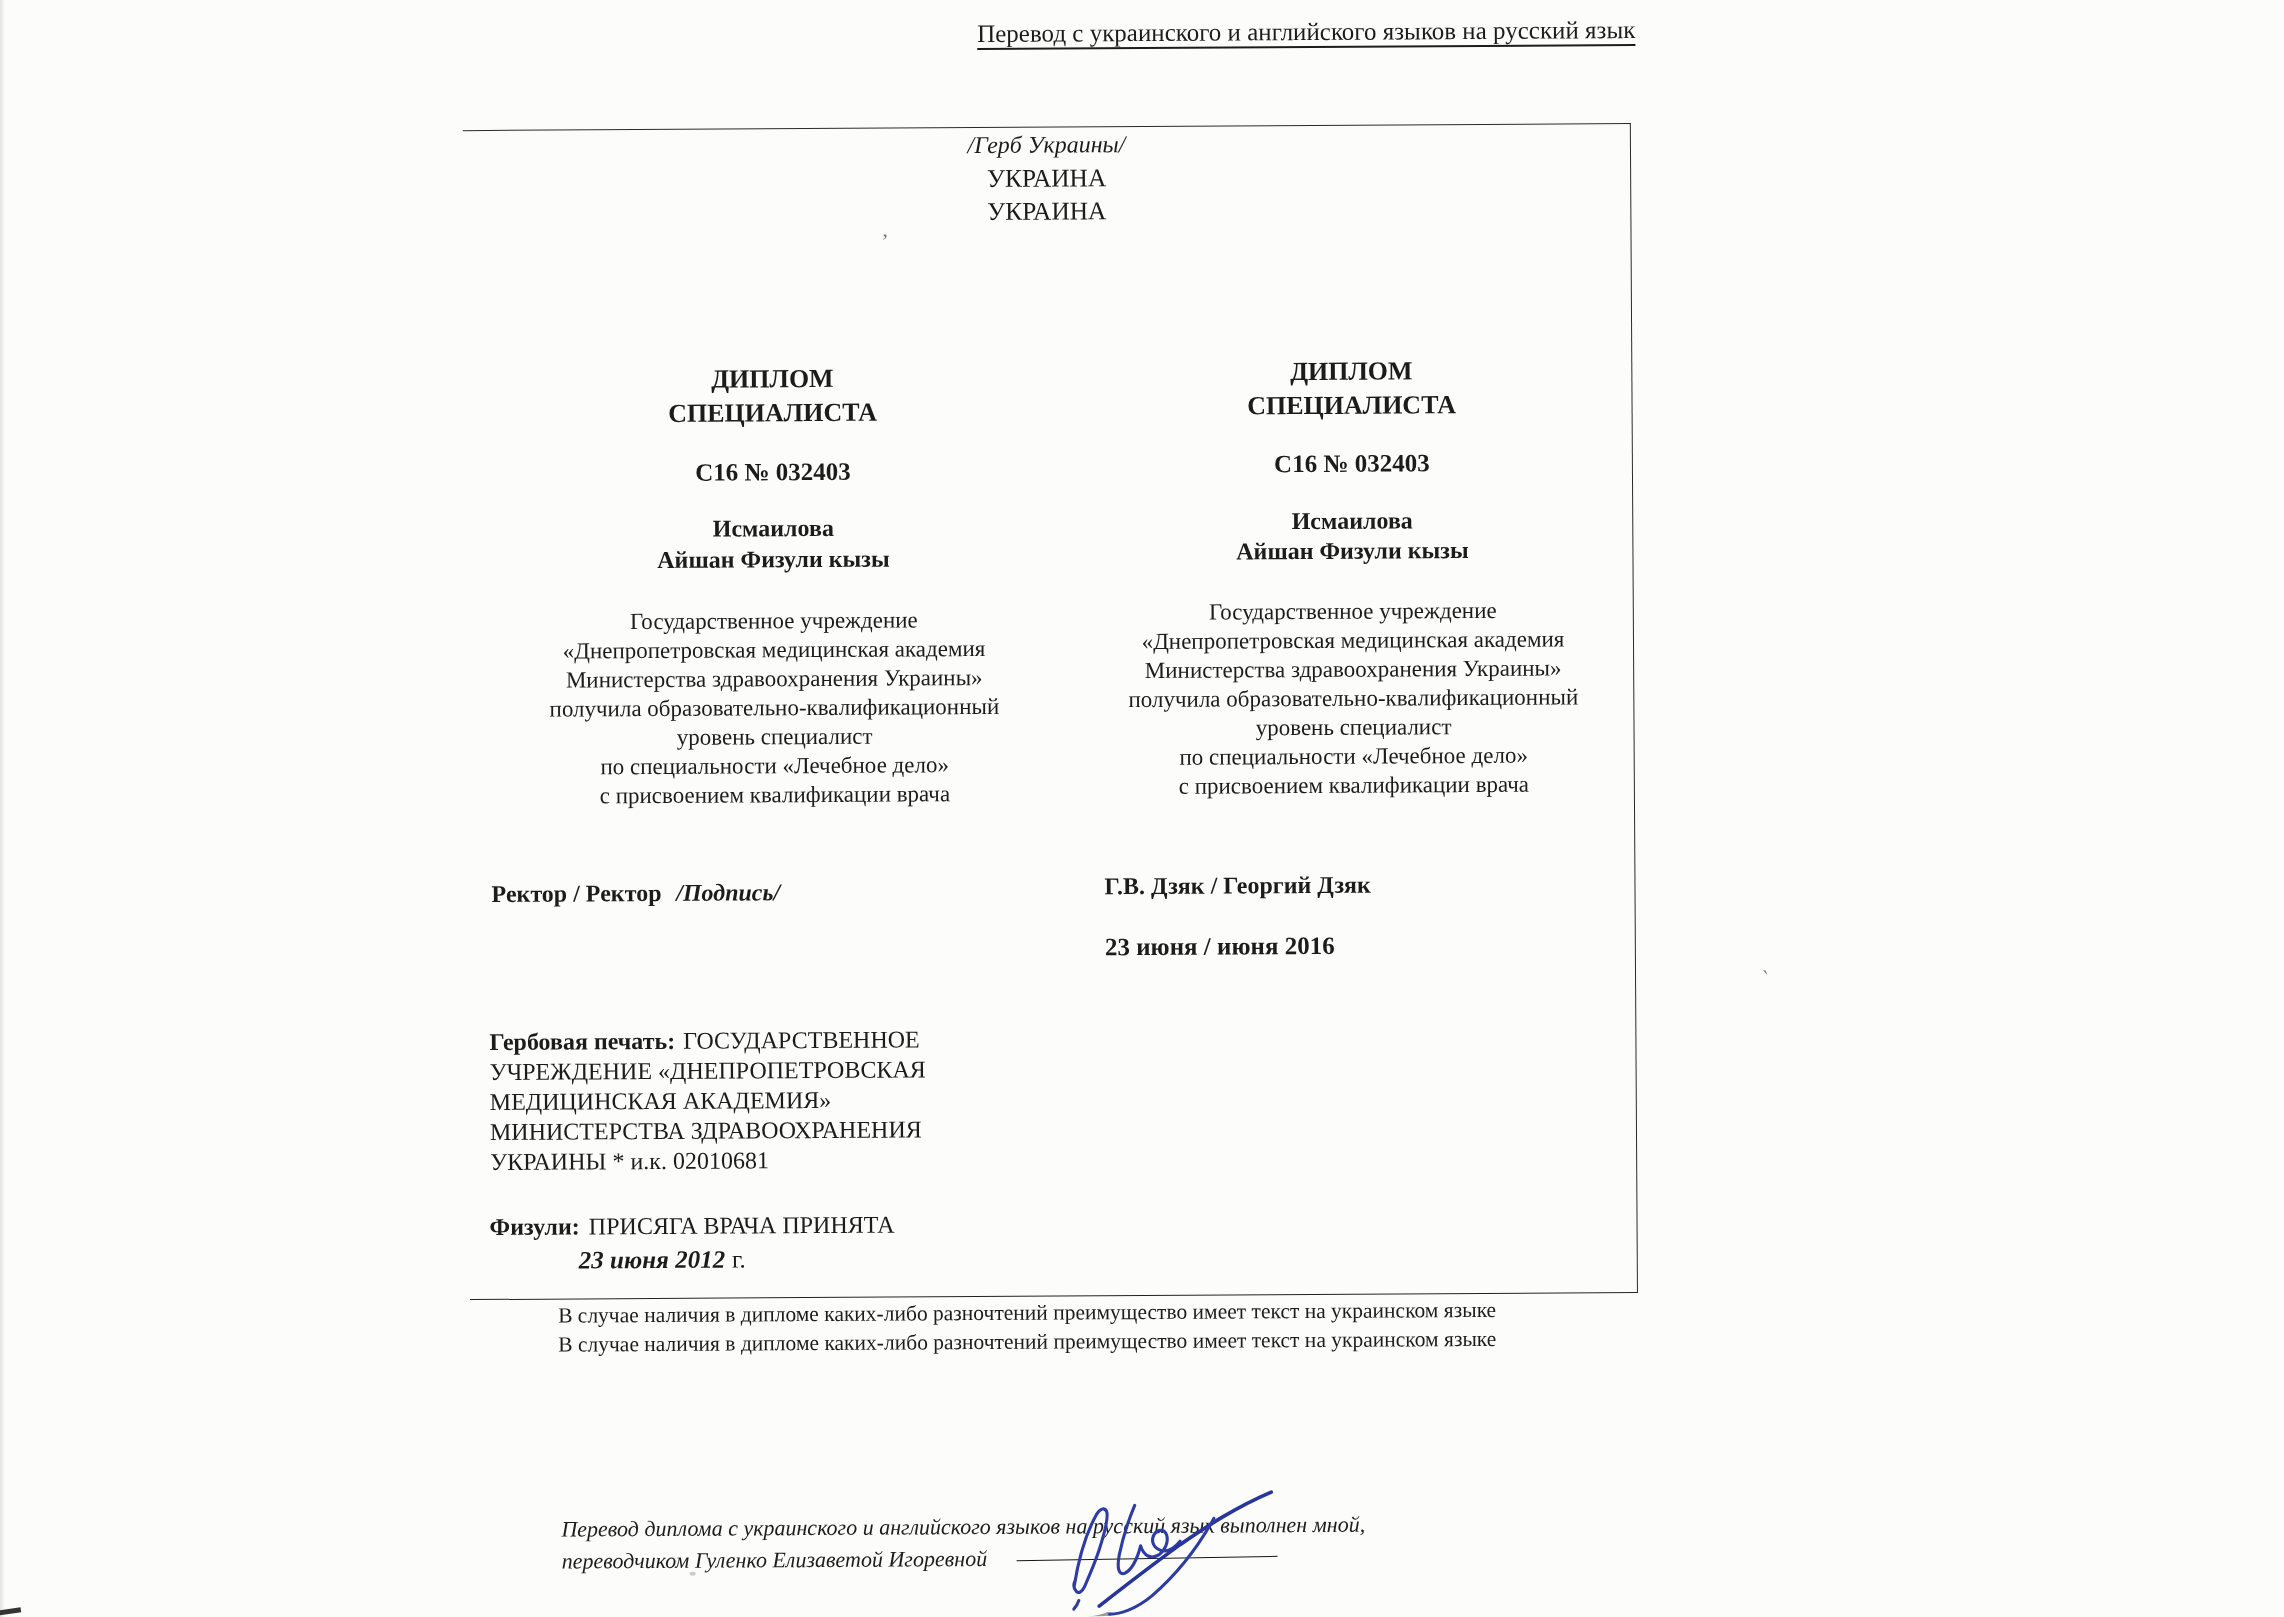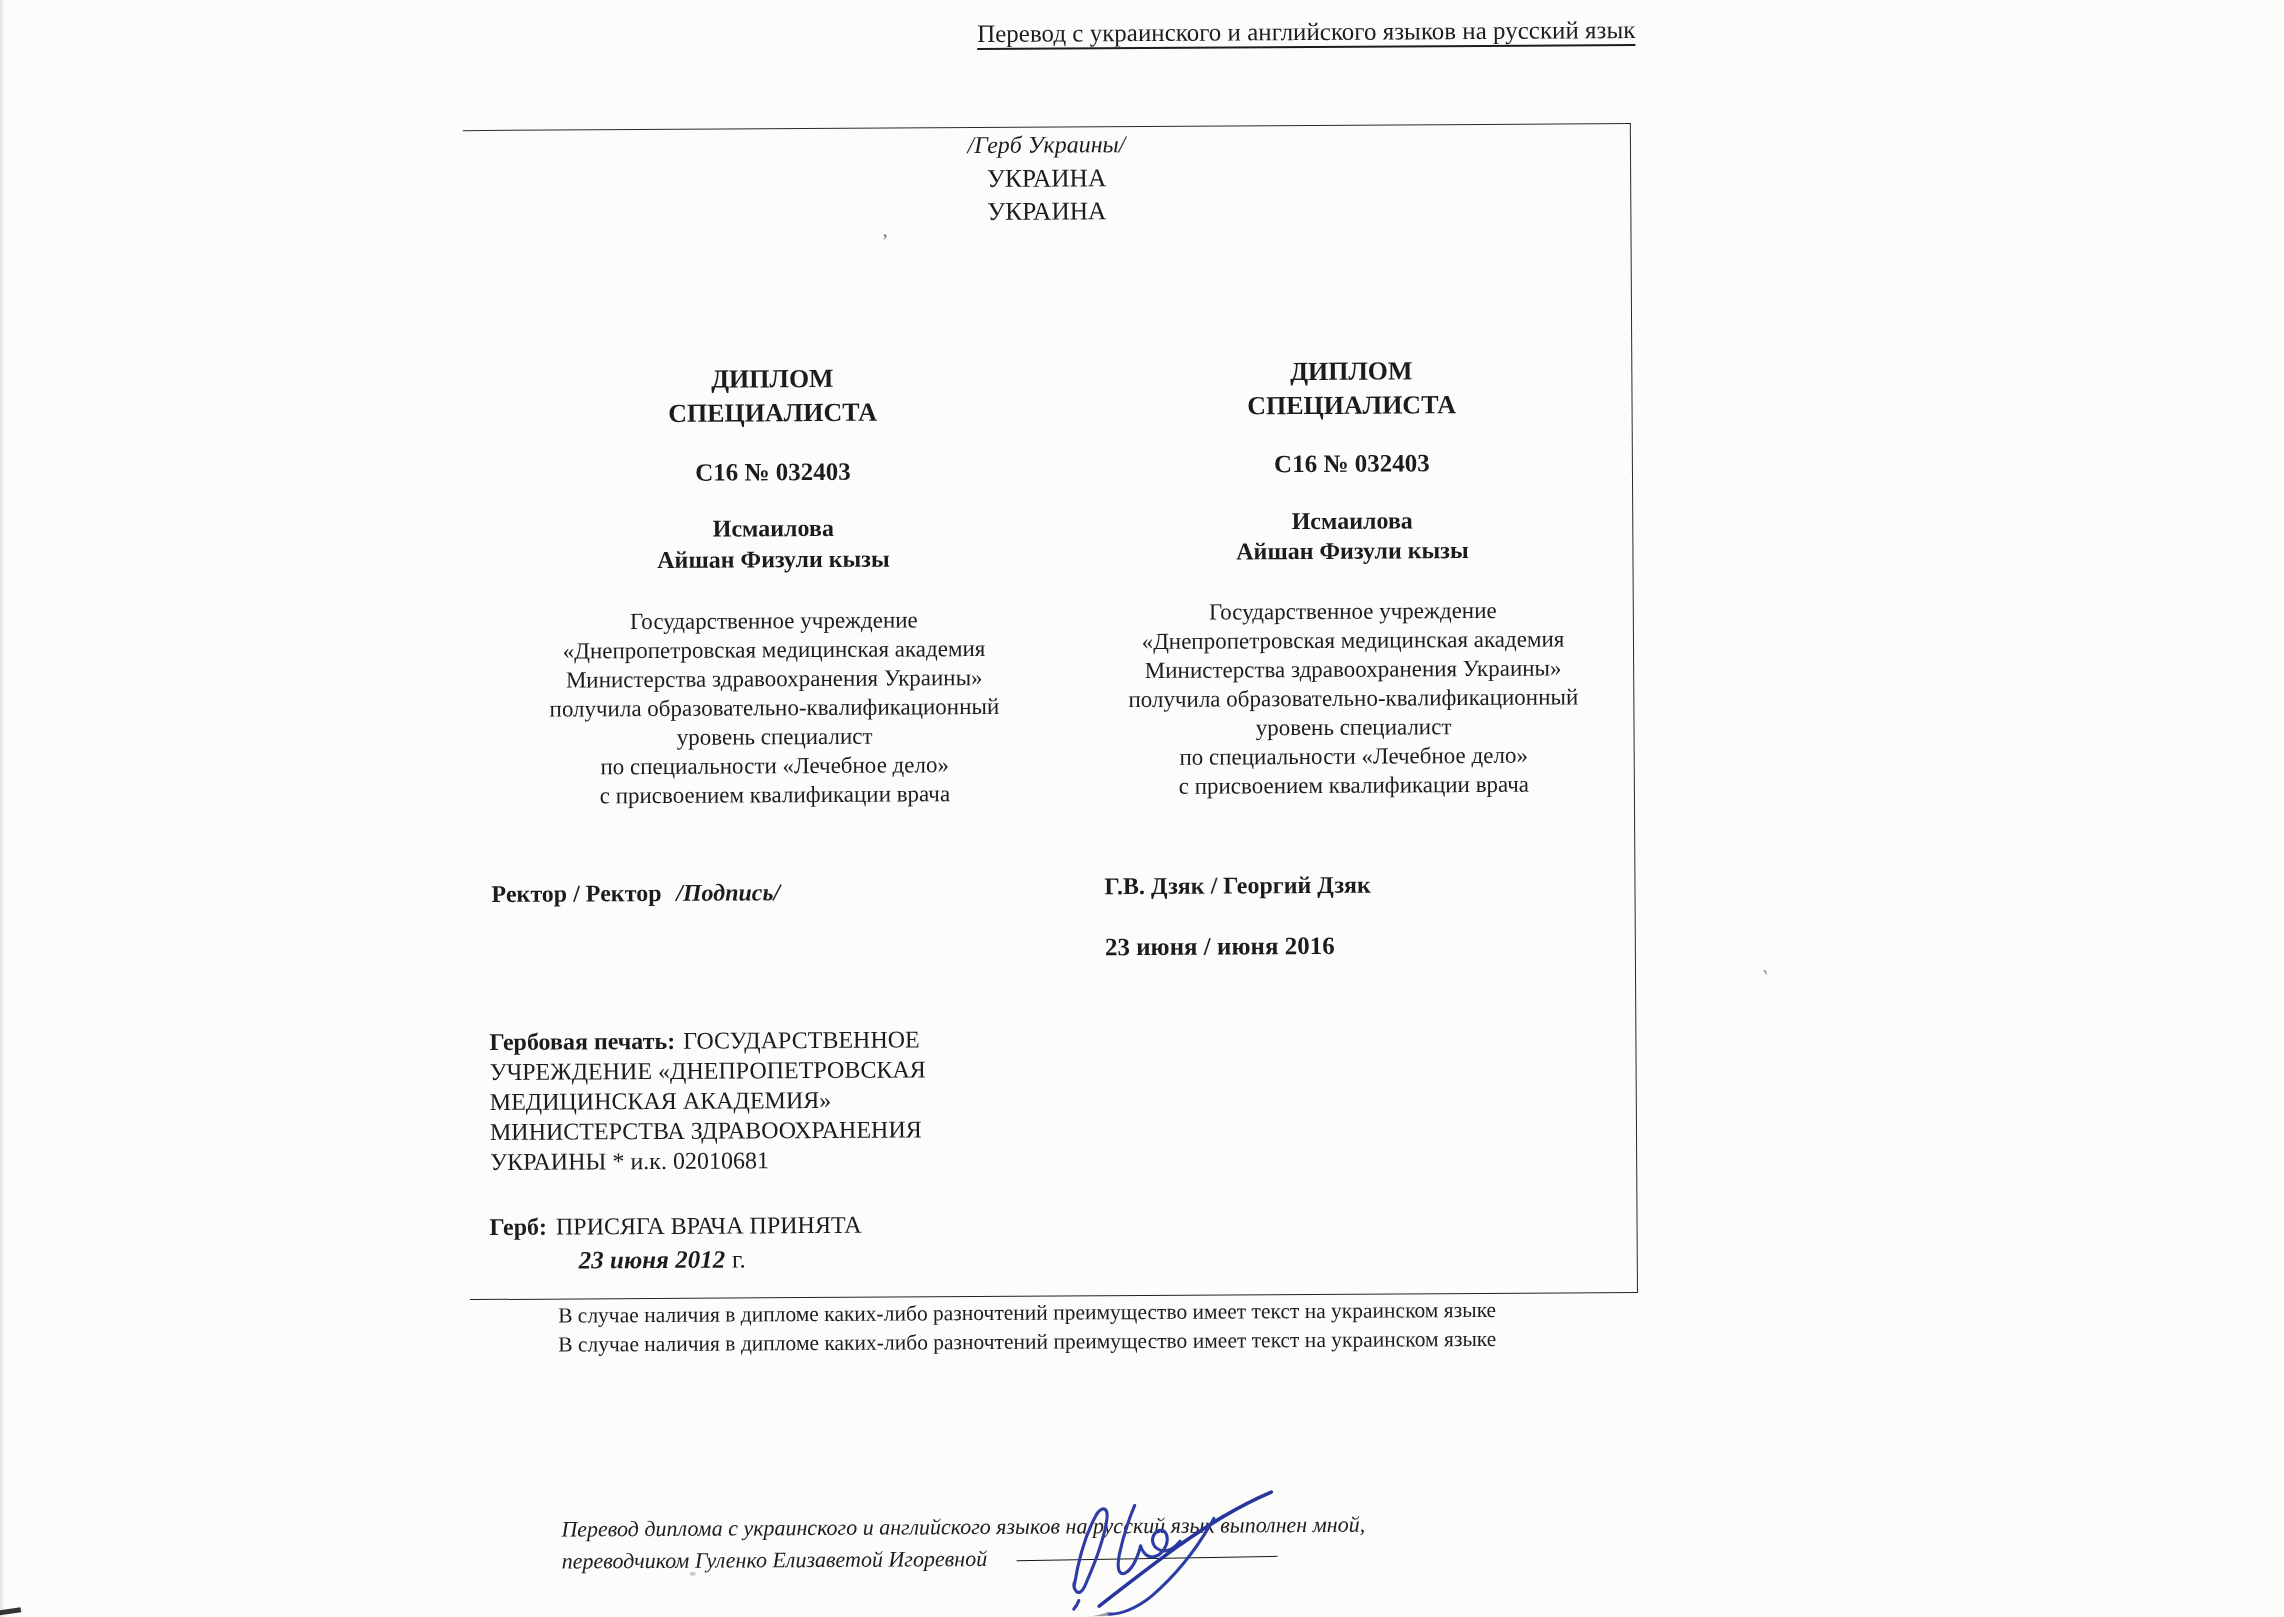--- a/index.html
+++ b/index.html
@@ -94,21 +94,21 @@
       <div class="nowrap">
         <span class="b">Гербовая печать:</span><span class="rest">ГОСУДАРСТВЕННОЕ</span>
       </div>
       <div class="nowrap">УЧРЕЖДЕНИЕ «ДНЕПРОПЕТРОВСКАЯ</div>
       <div class="nowrap">МЕДИЦИНСКАЯ АКАДЕМИЯ»</div>
       <div class="nowrap">МИНИСТЕРСТВА ЗДРАВООХРАНЕНИЯ</div>
       <div class="nowrap">УКРАИНЫ * и.к. 02010681</div>
     </div>
 
     <div class="abs stamp nowrap">
-      <span class="b">Герб:</span><span class="rest">ПРИСЯГА ВРАЧА ПРИНЯТА</span>
+      <span class="b">Физули:</span><span class="rest">ПРИСЯГА ВРАЧА ПРИНЯТА</span>
     </div>
     <div class="abs stamp-date b i nowrap">
       <span>23 июня 2012</span><span class="suffix">г.</span>
     </div>
 
     <div class="abs rcol rt1 ctr b t1 nowrap">ДИПЛОМ</div>
     <div class="abs rcol rt2 ctr b t1 nowrap">СПЕЦИАЛИСТА</div>
     <div class="abs rcol rnum ctr b num nowrap">С16 № 032403</div>
     <div class="abs rcol rnm1 ctr b nm nowrap">Исмаилова</div>
     <div class="abs rcol rnm2 ctr b nm nowrap">Айшан Физули кызы</div>

